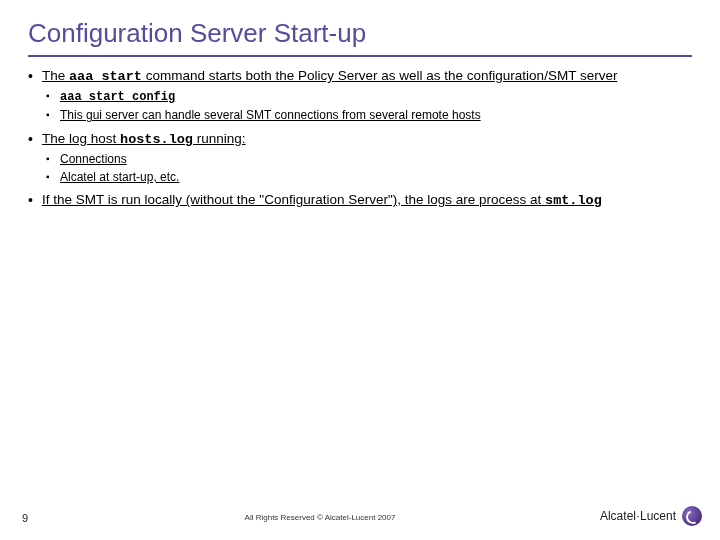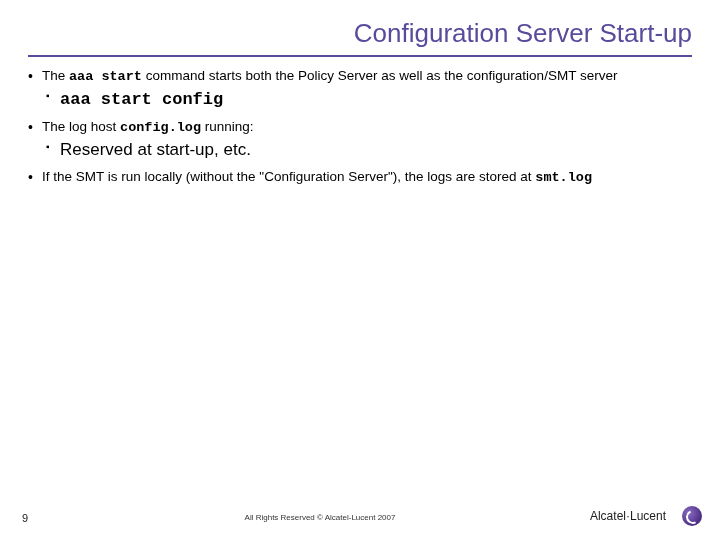--- a/index.html
+++ b/index.html
@@ -1,29 +1,29 @@
 <!DOCTYPE html>
 <html><head>
 <meta charset="utf-8">
 <style>
   * { box-sizing: border-box; margin: 0; padding: 0; }
   html, body { width: 720px; height: 540px; font-family: Verdana, Arial, sans-serif; background: #fff; color: #000; }
   .slide { width: 720px; height: 540px; position: relative; padding: 18px 28px 0 28px; }
-  .title { font-size: 26px; color: #5a4a9c; font-family: "Trebuchet MS", Verdana, sans-serif; font-weight: normal; margin-bottom: 6px; text-align: right; }
+  .title { font-size: 26px; color: #5a4a9c; font-family: "Trebuchet MS", Verdana, sans-serif; font-weight: normal; margin-bottom: 6px; }
   .title-rule { border: none; border-top: 2px solid #5a4a9c; margin-bottom: 10px; }
-  .content { font-size: 13.5px; line-height: 1.35; }
+  .content { font-size: 13.5px; line-height: 1.35; text-decoration: underline; }
   .b1 { margin: 6px 0 2px 0; padding-left: 14px; position: relative; }
   .b1::before { content: "•"; position: absolute; left: 0; top: 0; color: #000; font-size: 14px; }
-  .b2 { margin: 2px 0 2px 18px; padding-left: 14px; position: relative; font-size: 17px; }
+  .b2 { margin: 2px 0 2px 18px; padding-left: 14px; position: relative; font-size: 12px; }
   .b2::before { content: "▪"; position: absolute; left: 0; top: 1px; color: #000; font-size: 10px; }
   .code { font-family: "Courier New", monospace; font-weight: bold; }
   .footer { position: absolute; bottom: 10px; left: 0; width: 720px; height: 28px; }
   .pagenum { position: absolute; left: 22px; bottom: 6px; font-size: 11px; color: #222; }
   .copyright { position: absolute; left: 0; width: 640px; bottom: 8px; text-align: center; font-size: 8px; color: #333; margin-top: 31px; }
-  .logo { position: absolute; right: 18px; bottom: 4px; display: flex; align-items: center; gap: 16px; }
+  .logo { position: absolute; right: 18px; bottom: 4px; display: flex; align-items: center; gap: 6px; }
   .logo-text { font-size: 12px; color: #222; font-family: Arial, sans-serif; }
   .logo-mark { width: 20px; height: 20px; border-radius: 50%; background: radial-gradient(circle at 35% 35%, #8a6cc4 0%, #4b2e83 70%); position: relative; }
   .logo-mark::after { content: ""; position: absolute; left: 4px; top: 4px; width: 10px; height: 10px; border: 2px solid #fff; border-top-color: transparent; border-right-color: transparent; border-radius: 50%; transform: rotate(20deg); }
   .inline span { white-space: pre-wrap; }
 </style>
 </head>
 <body>
 
 <div class="slide">
 
@@ -33,28 +33,30 @@
   <div class="content">
 
     <div class="b1 inline">
       <span>The </span><span class="code">aaa start</span><span> command starts both the Policy Server as well as the configuration/SMT server</span>
     </div>
 
     <div class="b2">
       <span class="code">aaa start config</span>
     </div>
 
+    <div class="b2">This gui server can handle several SMT connections from several remote hosts</div>
 
     <div class="b1 inline">
-      <span>The log host </span><span class="code">config.log</span><span> running:</span>
+      <span>The log host </span><span class="code">hosts.log</span><span> running:</span>
     </div>
-    <div class="b2">Reserved at start-up, etc.</div>
+    <div class="b2">Connections</div>
+    <div class="b2">Alcatel at start-up, etc.</div>
 
     <div class="b1 inline">
-      <span>If the SMT is run locally (without the "Configuration Server"), the logs are stored at </span><span class="code">smt.log</span>
+      <span>If the SMT is run locally (without the "Configuration Server"), the logs are process at </span><span class="code">smt.log</span>
     </div>
 
   </div>
 
   <div class="footer">
     <div class="pagenum">9</div>
     <div class="copyright">All Rights Reserved © Alcatel-Lucent 2007</div>
     <div class="logo">
       <span class="logo-text">Alcatel·Lucent</span>
       <span class="logo-mark"></span>

